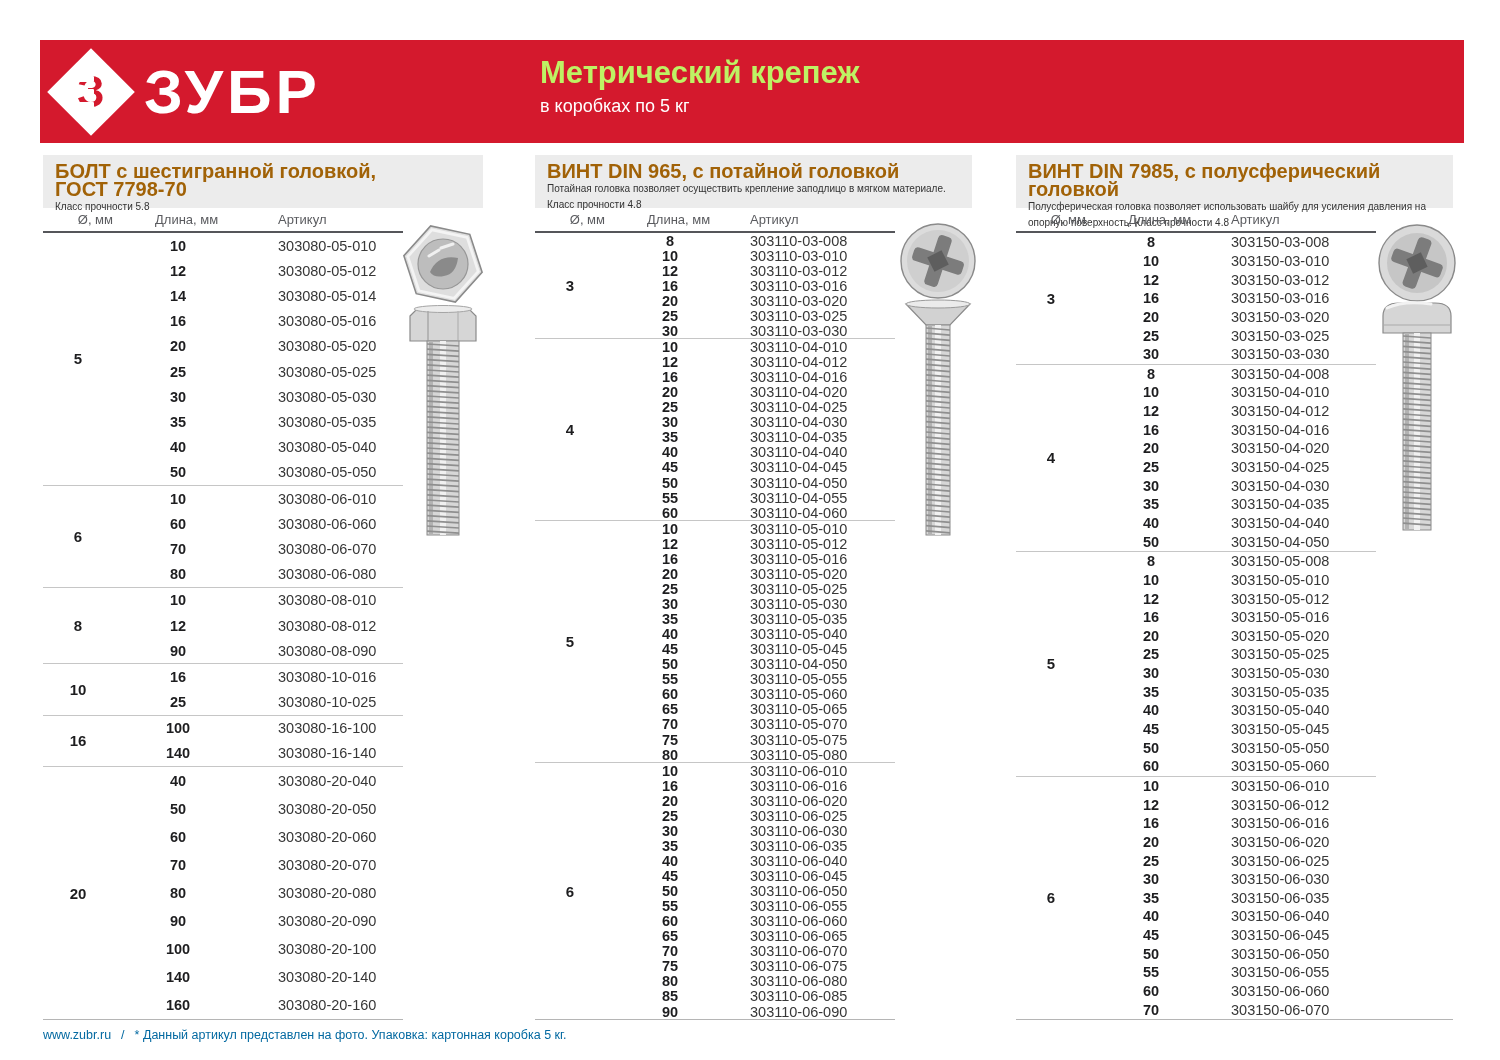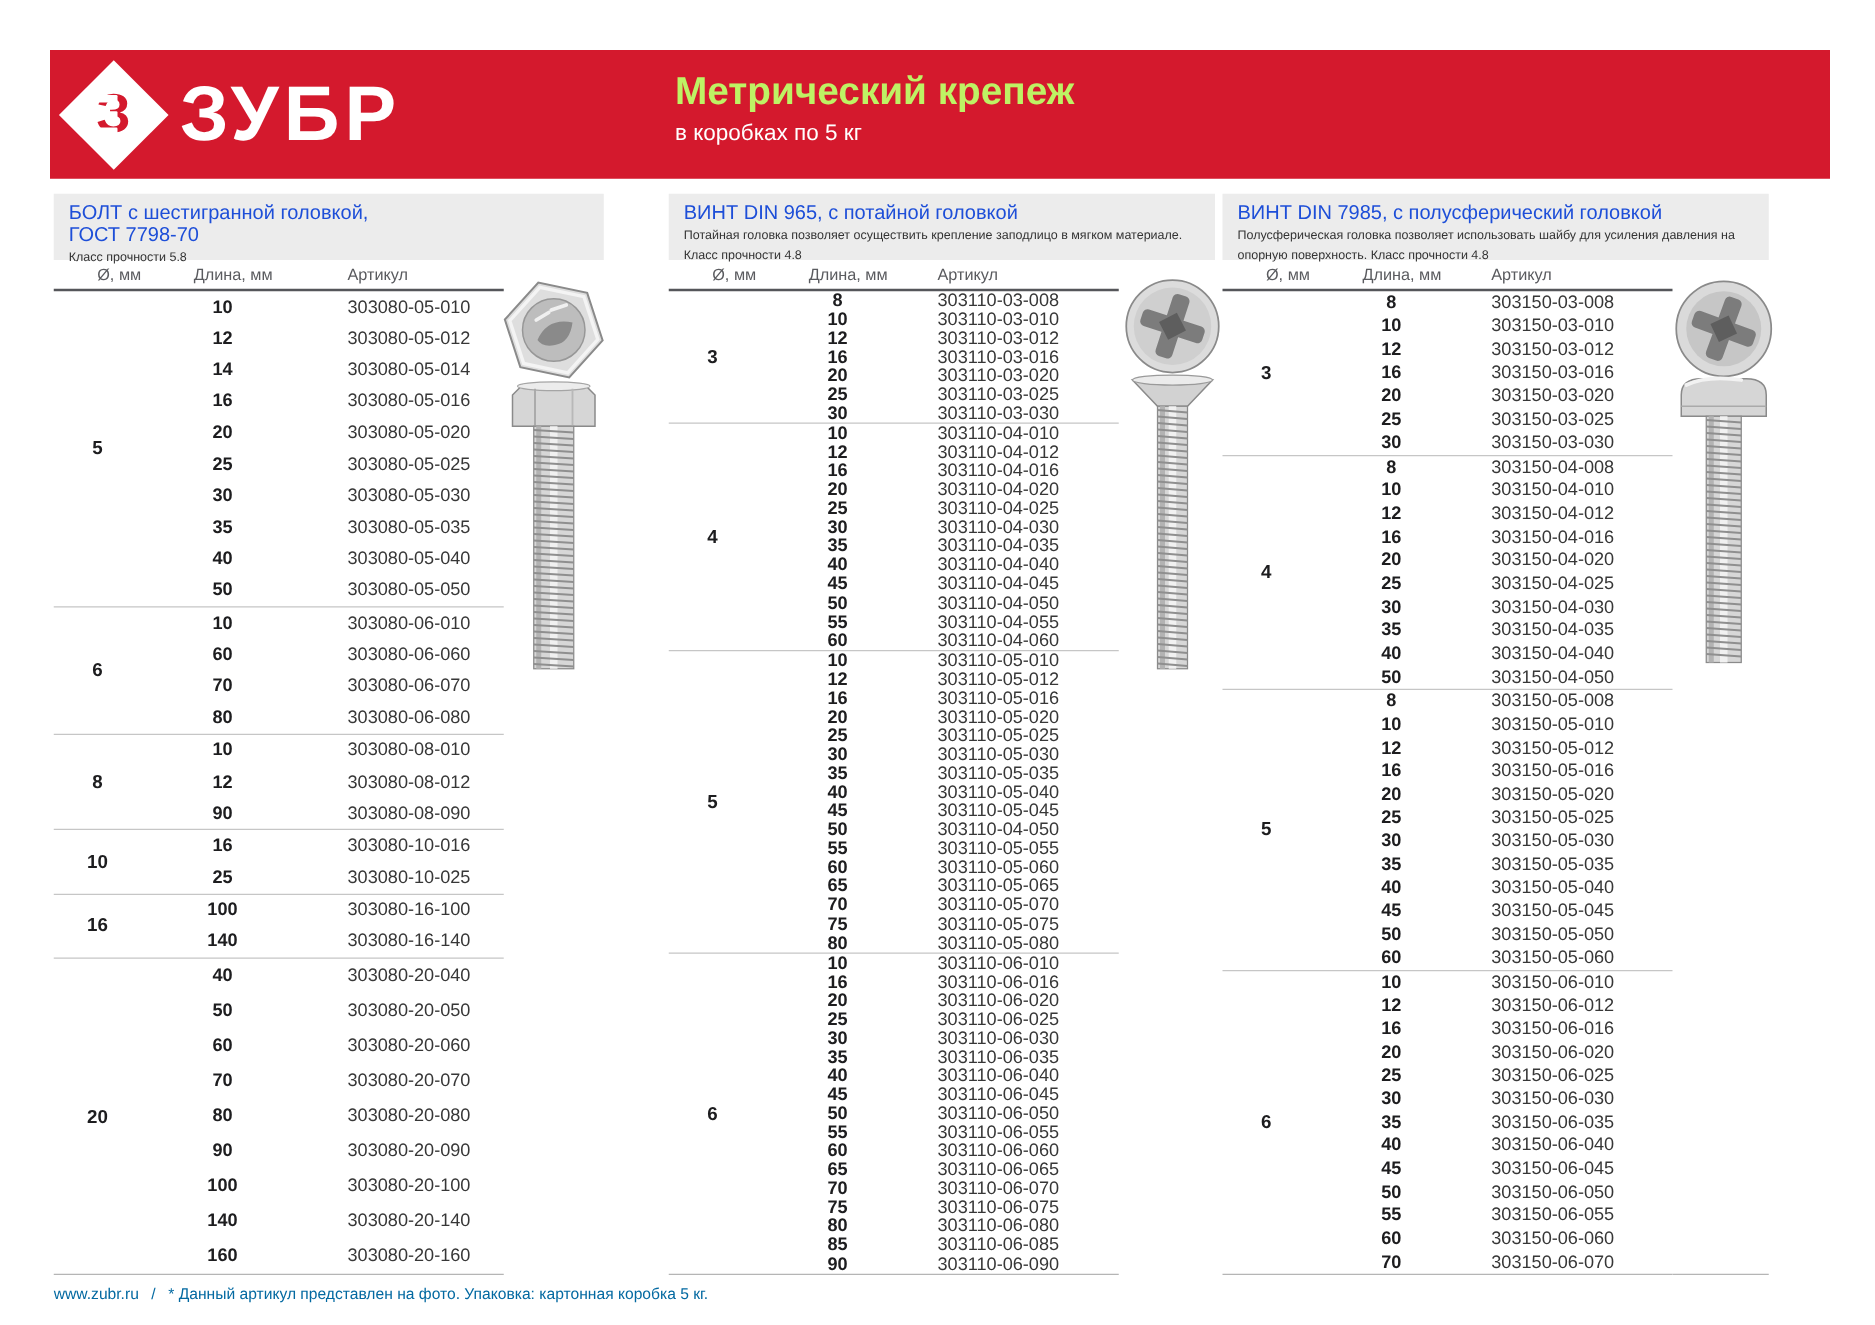--- a/index.html
+++ b/index.html
@@ -20,25 +20,25 @@
     transform:rotate(-45deg);font-weight:bold;font-size:44px;color:#d4192d;line-height:1;
     font-family:"Liberation Sans",sans-serif;
   }
   .logo-word{margin-left:22px;color:#fff;font-weight:bold;font-size:62px;letter-spacing:4px;line-height:1;}
   .banner-title{position:absolute;left:500px;top:16px;color:#bef264;font-weight:bold;font-size:31px;line-height:1.1;}
   .banner-subtitle{position:absolute;left:500px;top:56px;color:#fff;font-size:18px;}
   
   .panel{position:absolute;top:155px;}
   .panel-1{left:43px;width:440px;}
   .panel-2{left:535px;width:437px;}
-  .panel-3{left:978px;width:437px;}
+  .panel-3{left:1016px;width:437px;}
   .panel-head{
     height:53px;background:#ececec;padding:7px 12px 0 12px;box-sizing:border-box;
   }
-  .panel-title{font-weight:normal;font-size:16px;line-height:18px;color:#1d4ed8;}
+  .panel-title{font-weight:bold;font-size:20px;line-height:18px;color:#a16207;}
   .panel-desc{font-size:10px;line-height:16px;color:#333;margin-top:1px;}
   .table{position:absolute;left:0;top:53px;width:360px;}
   .thead{
     display:flex;height:23px;align-items:center;border-bottom:2px solid #55565a;
     color:#5a5b5f;font-size:13px;
   }
   .thead .hc1{width:70px;box-sizing:border-box;padding-left:18px;text-align:right;}
   .thead .hc2{width:130px;box-sizing:border-box;padding-left:42px;}
   .thead .hc3{box-sizing:border-box;padding-left:15px;text-align:right;}
   .panel-1 .thead .hc3{padding-left:35px;}

